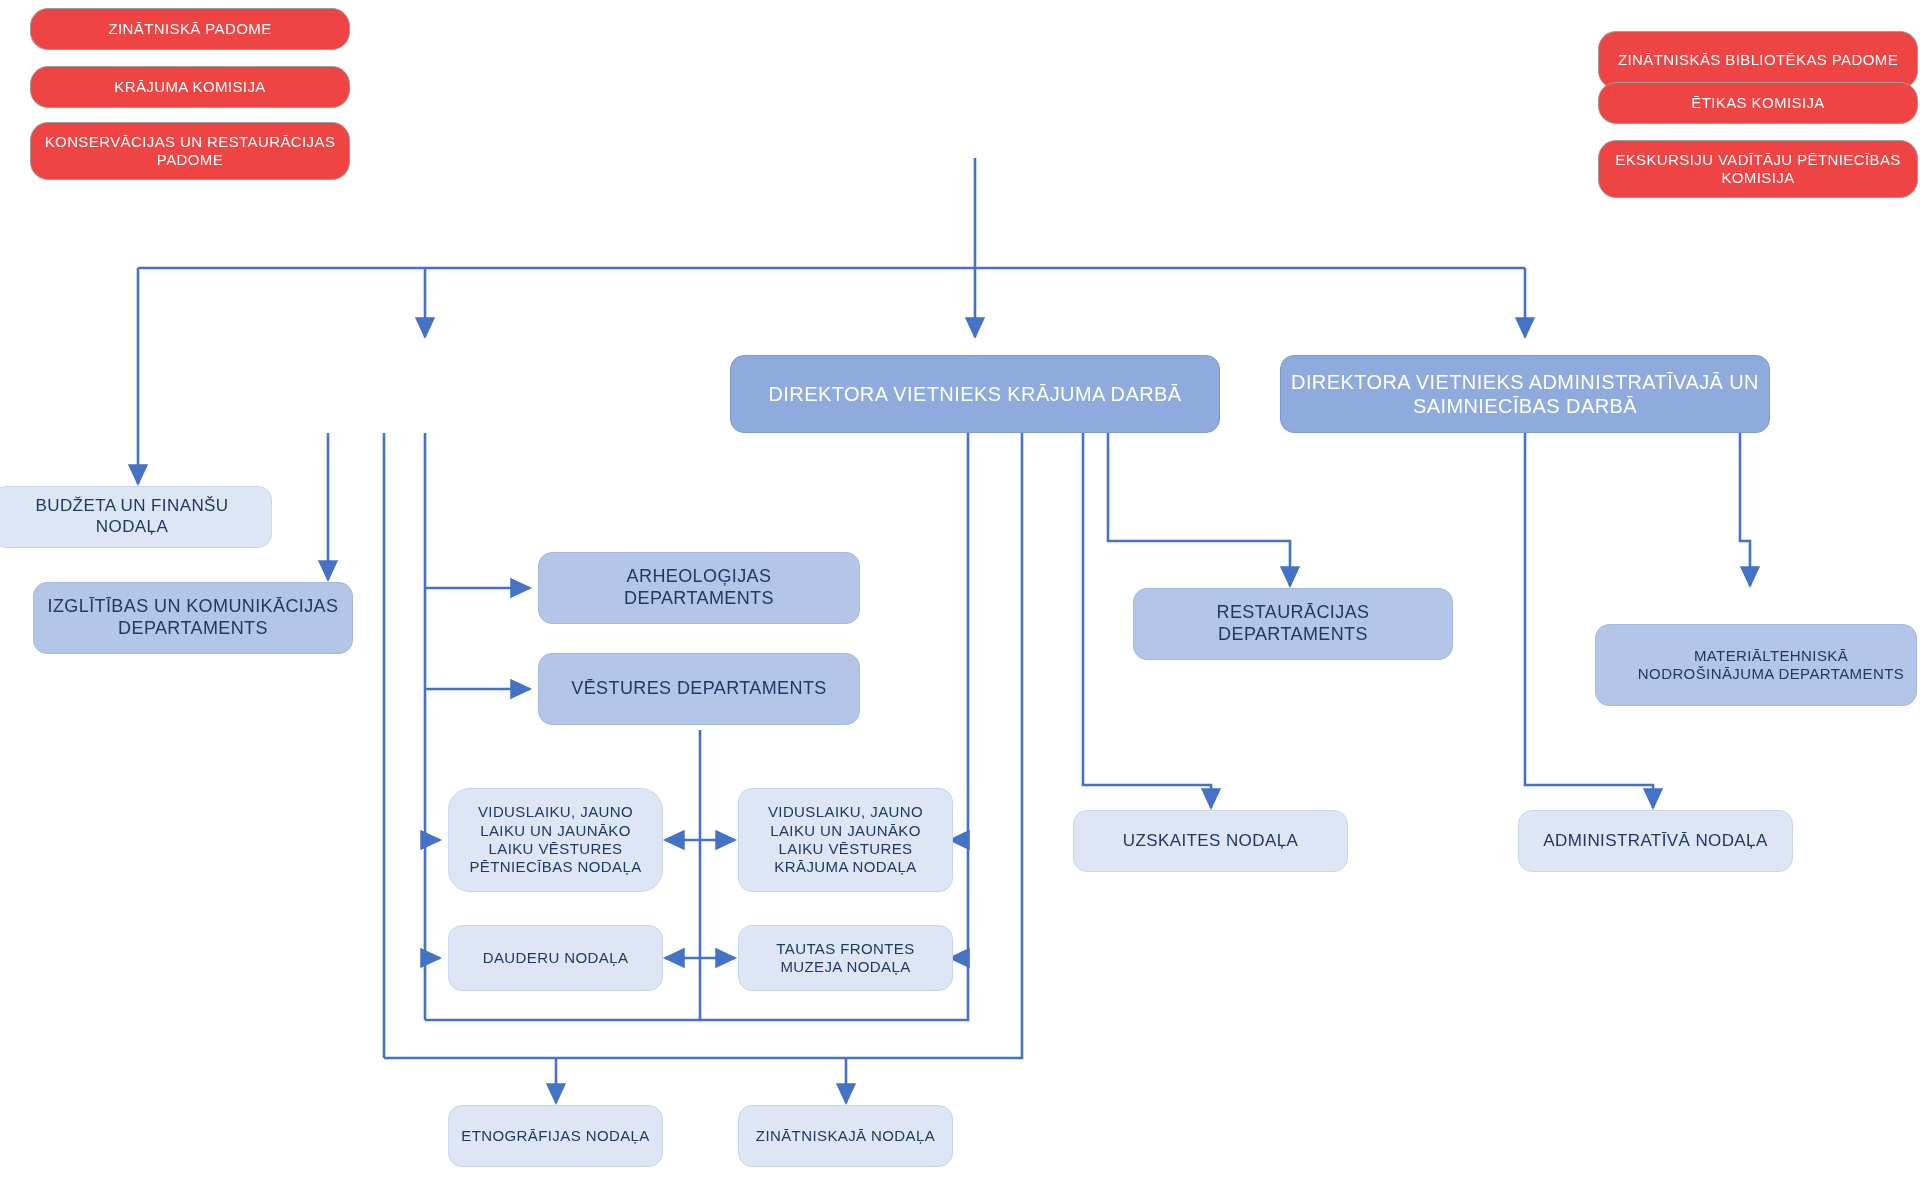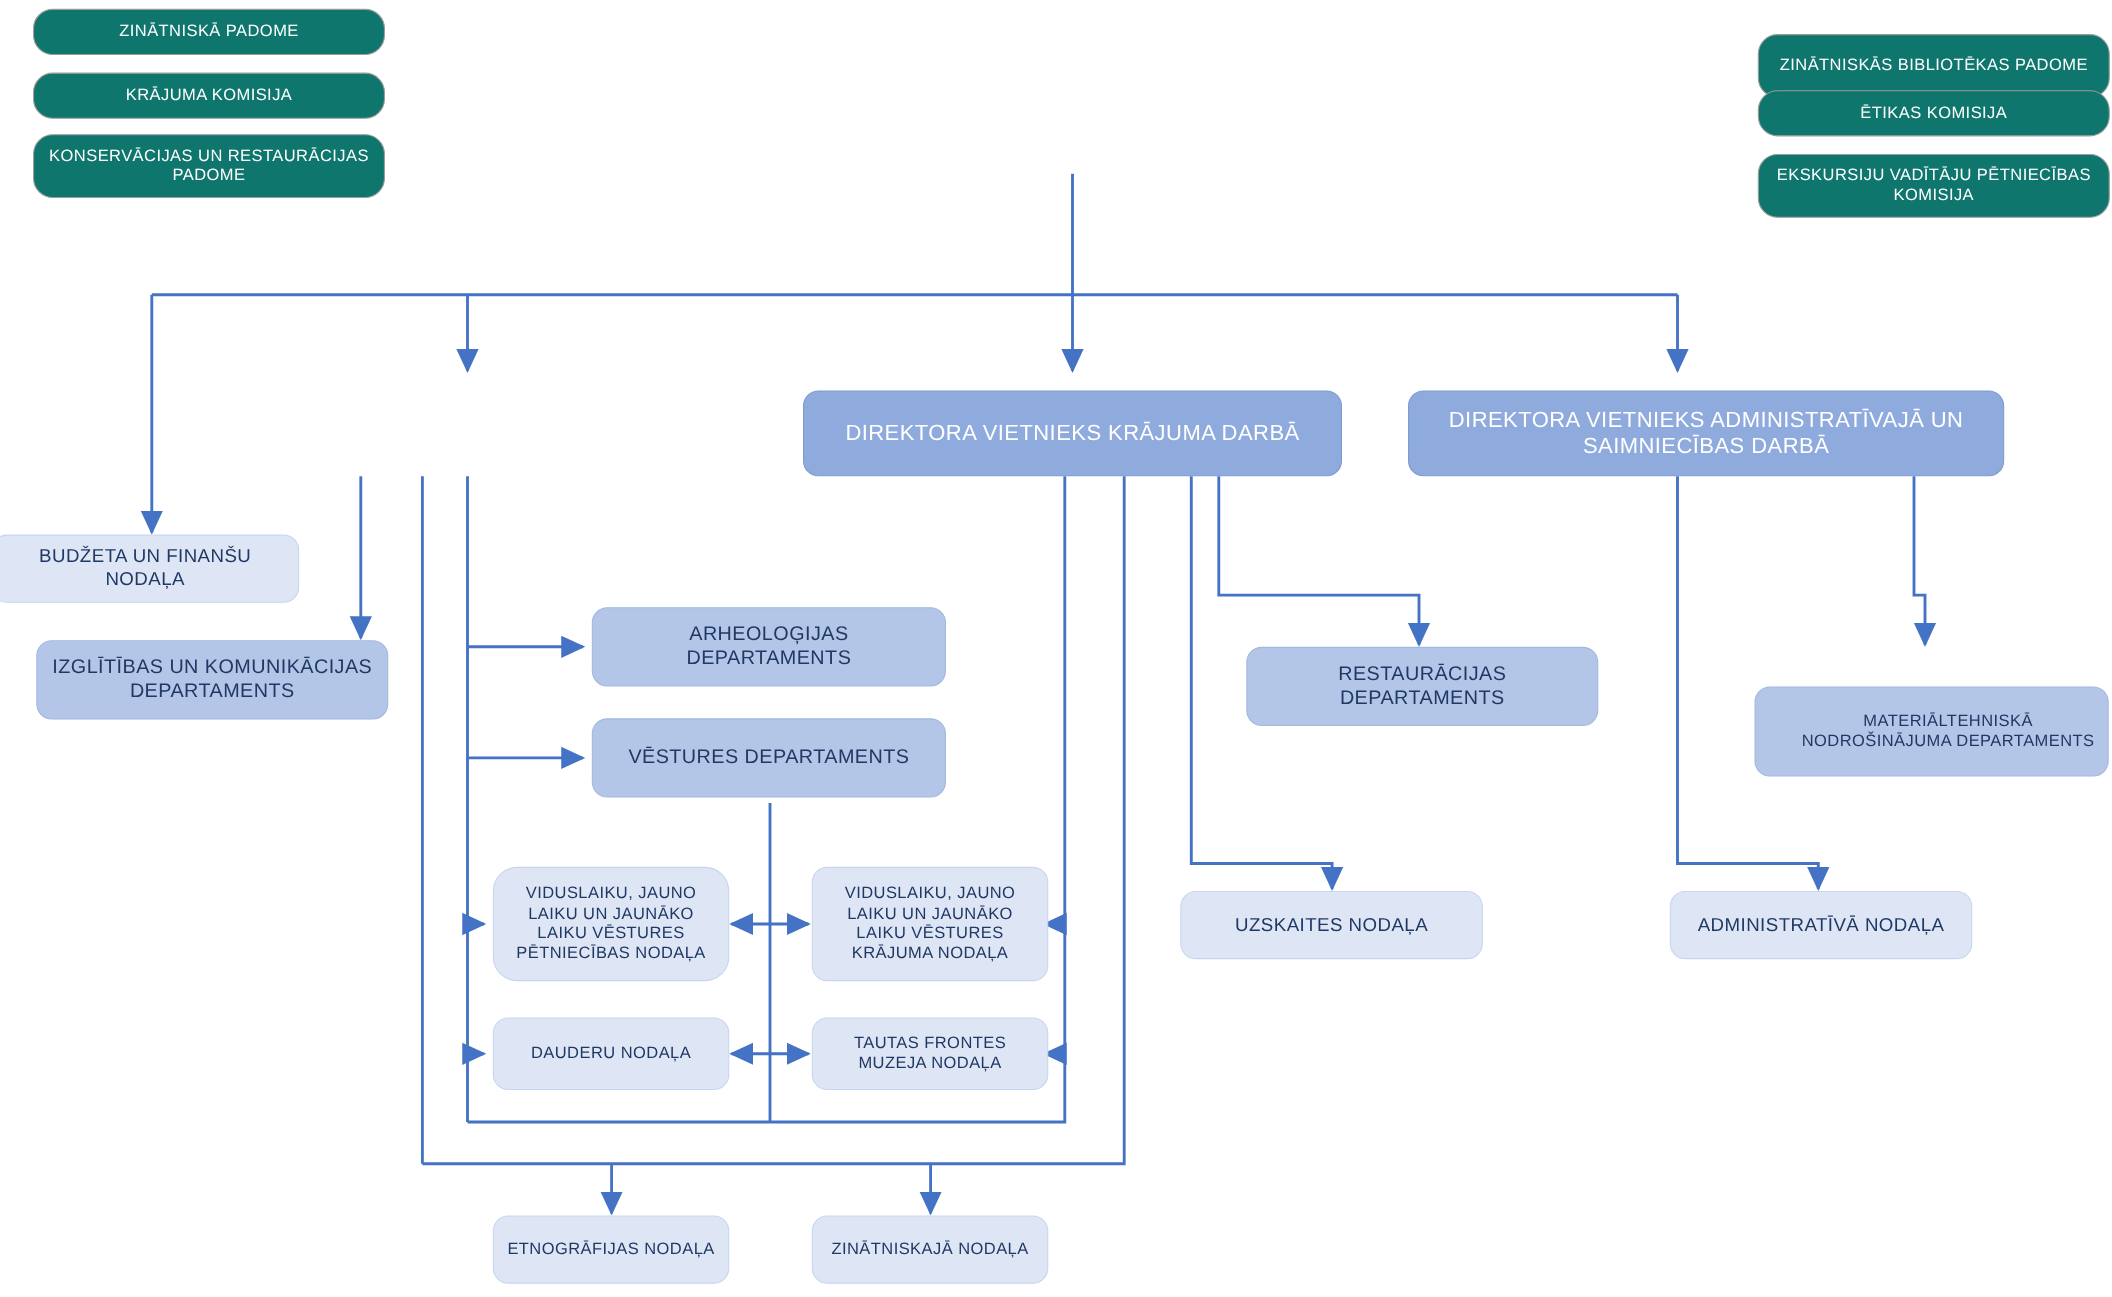--- a/index.html
+++ b/index.html
@@ -5,21 +5,21 @@
   html,body{margin:0;padding:0;background:#ffffff;}
   body{width:1920px;height:1179px;position:relative;overflow:hidden;
        font-family:"Liberation Sans","DejaVu Sans",sans-serif;}
   #canvas{position:absolute;left:0;top:0;width:1920px;height:1179px;}
   svg.wires{position:absolute;left:0;top:0;width:1920px;height:1179px;pointer-events:none;}
 
   .node{position:absolute;box-sizing:border-box;display:flex;align-items:center;
         justify-content:center;text-align:center;border-radius:14px;
         letter-spacing:.4px;line-height:1.22;padding:4px 10px;}
 
-  .gray{background:#0f766e;color:#ffffff;border:1px solid #9c9c9c;
+  .gray{background:#ef4444;color:#ffffff;border:1px solid #9c9c9c;
         border-radius:18px;font-size:15px;}
   .navy{background:#2f5597;color:#ffffff;border:1px solid #2a4d88;
         font-size:27px;letter-spacing:1.2px;border-radius:12px;}
   .mid{background:#8faadc;color:#ffffff;border:1px solid #7e9bd1;font-size:20px;}
   .dark-l{background:#b4c6e7;color:#1f3864;border:1px solid #a3b8e0;font-size:18px;}
   .light-l{background:#dee6f5;color:#1f3864;border:1px solid #c9d5ee;font-size:17px;}
   .sm{font-size:15px;}
 </style>
 </head>
 <body>
@@ -98,21 +98,21 @@
     <span>ĒTIKAS KOMISIJA</span>
   </div>
   <div class="node gray" style="left:1598px;top:140px;width:320px;height:58px;">
     <span>EKSKURSIJU VADĪTĀJU PĒTNIECĪBAS KOMISIJA</span>
   </div>
 
 
   <div class="node mid" style="left:730px;top:355px;width:490px;height:78px;">
     <span>DIREKTORA VIETNIEKS KRĀJUMA DARBĀ</span>
   </div>
-  <div class="node mid" style="left:1280px;top:355px;width:542px;height:78px;">
+  <div class="node mid" style="left:1280px;top:355px;width:490px;height:78px;">
     <span>DIREKTORA VIETNIEKS ADMINISTRATĪVAJĀ UN SAIMNIECĪBAS DARBĀ</span>
   </div>
 
   <div class="node light-l" style="left:-8px;top:486px;width:280px;height:62px;">
     <span>BUDŽETA UN FINANŠU NODAĻA</span>
   </div>
   <div class="node dark-l" style="left:33px;top:582px;width:320px;height:72px;">
     <span>IZGLĪTĪBAS UN KOMUNIKĀCIJAS DEPARTAMENTS</span>
   </div>
 

